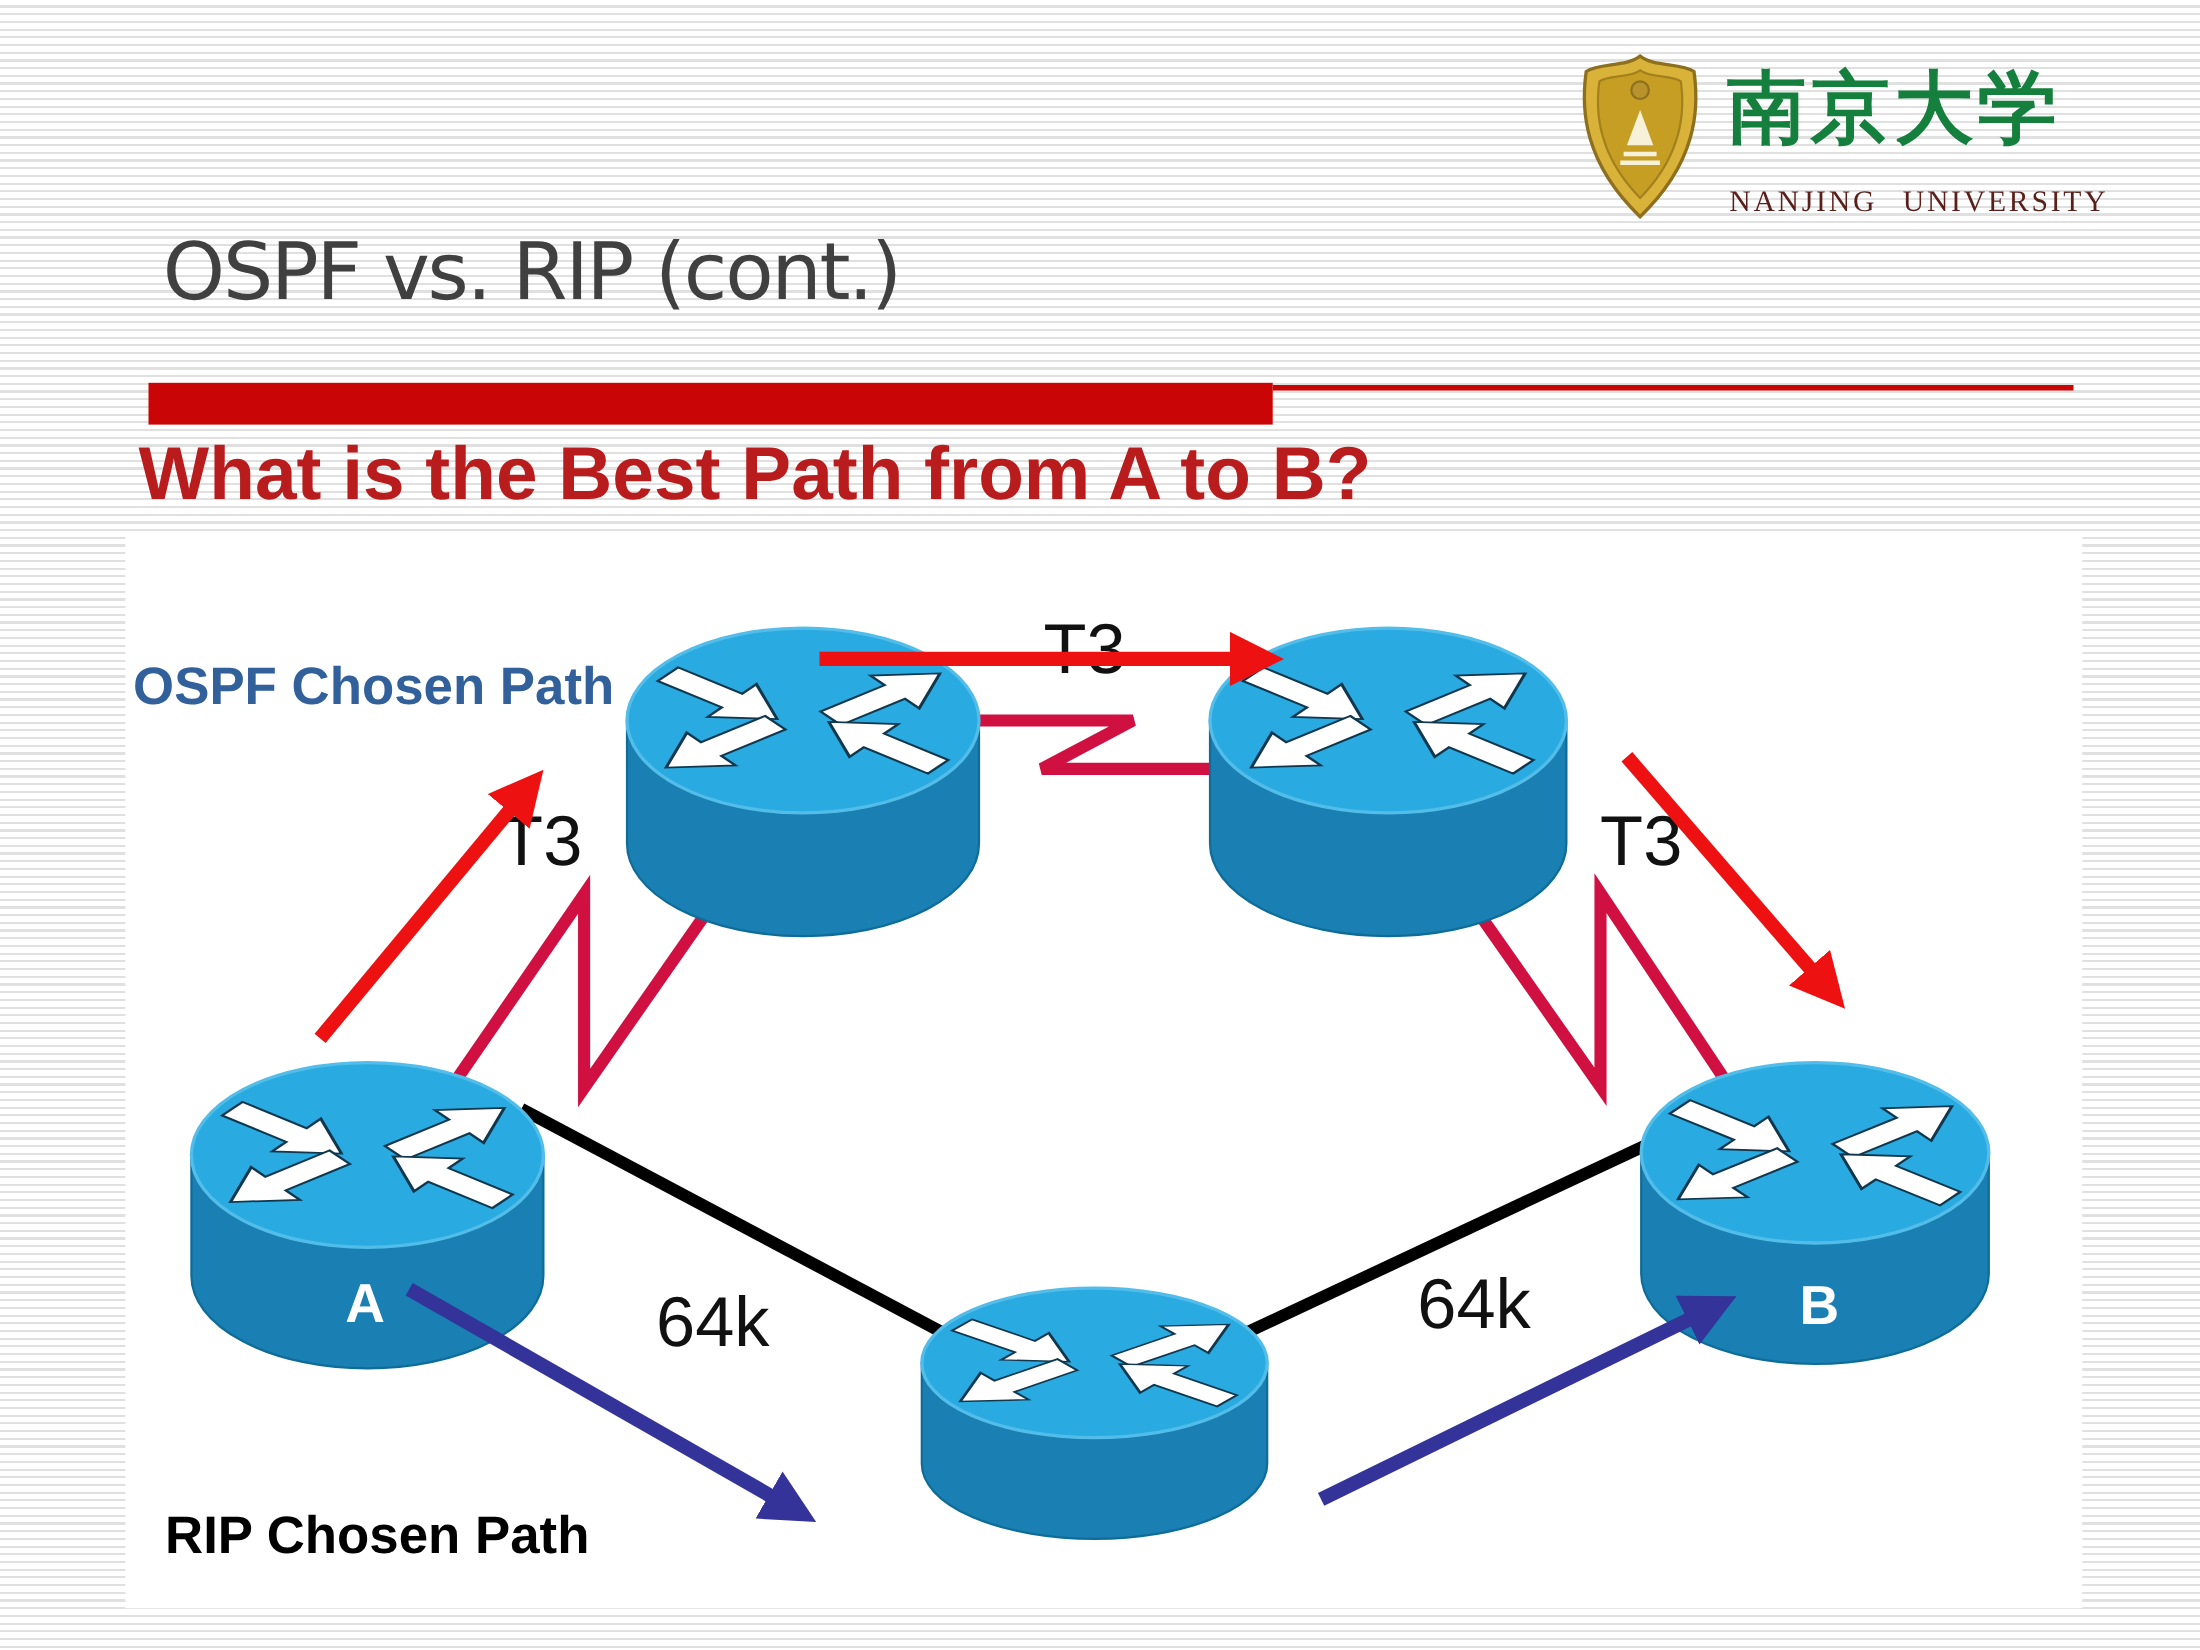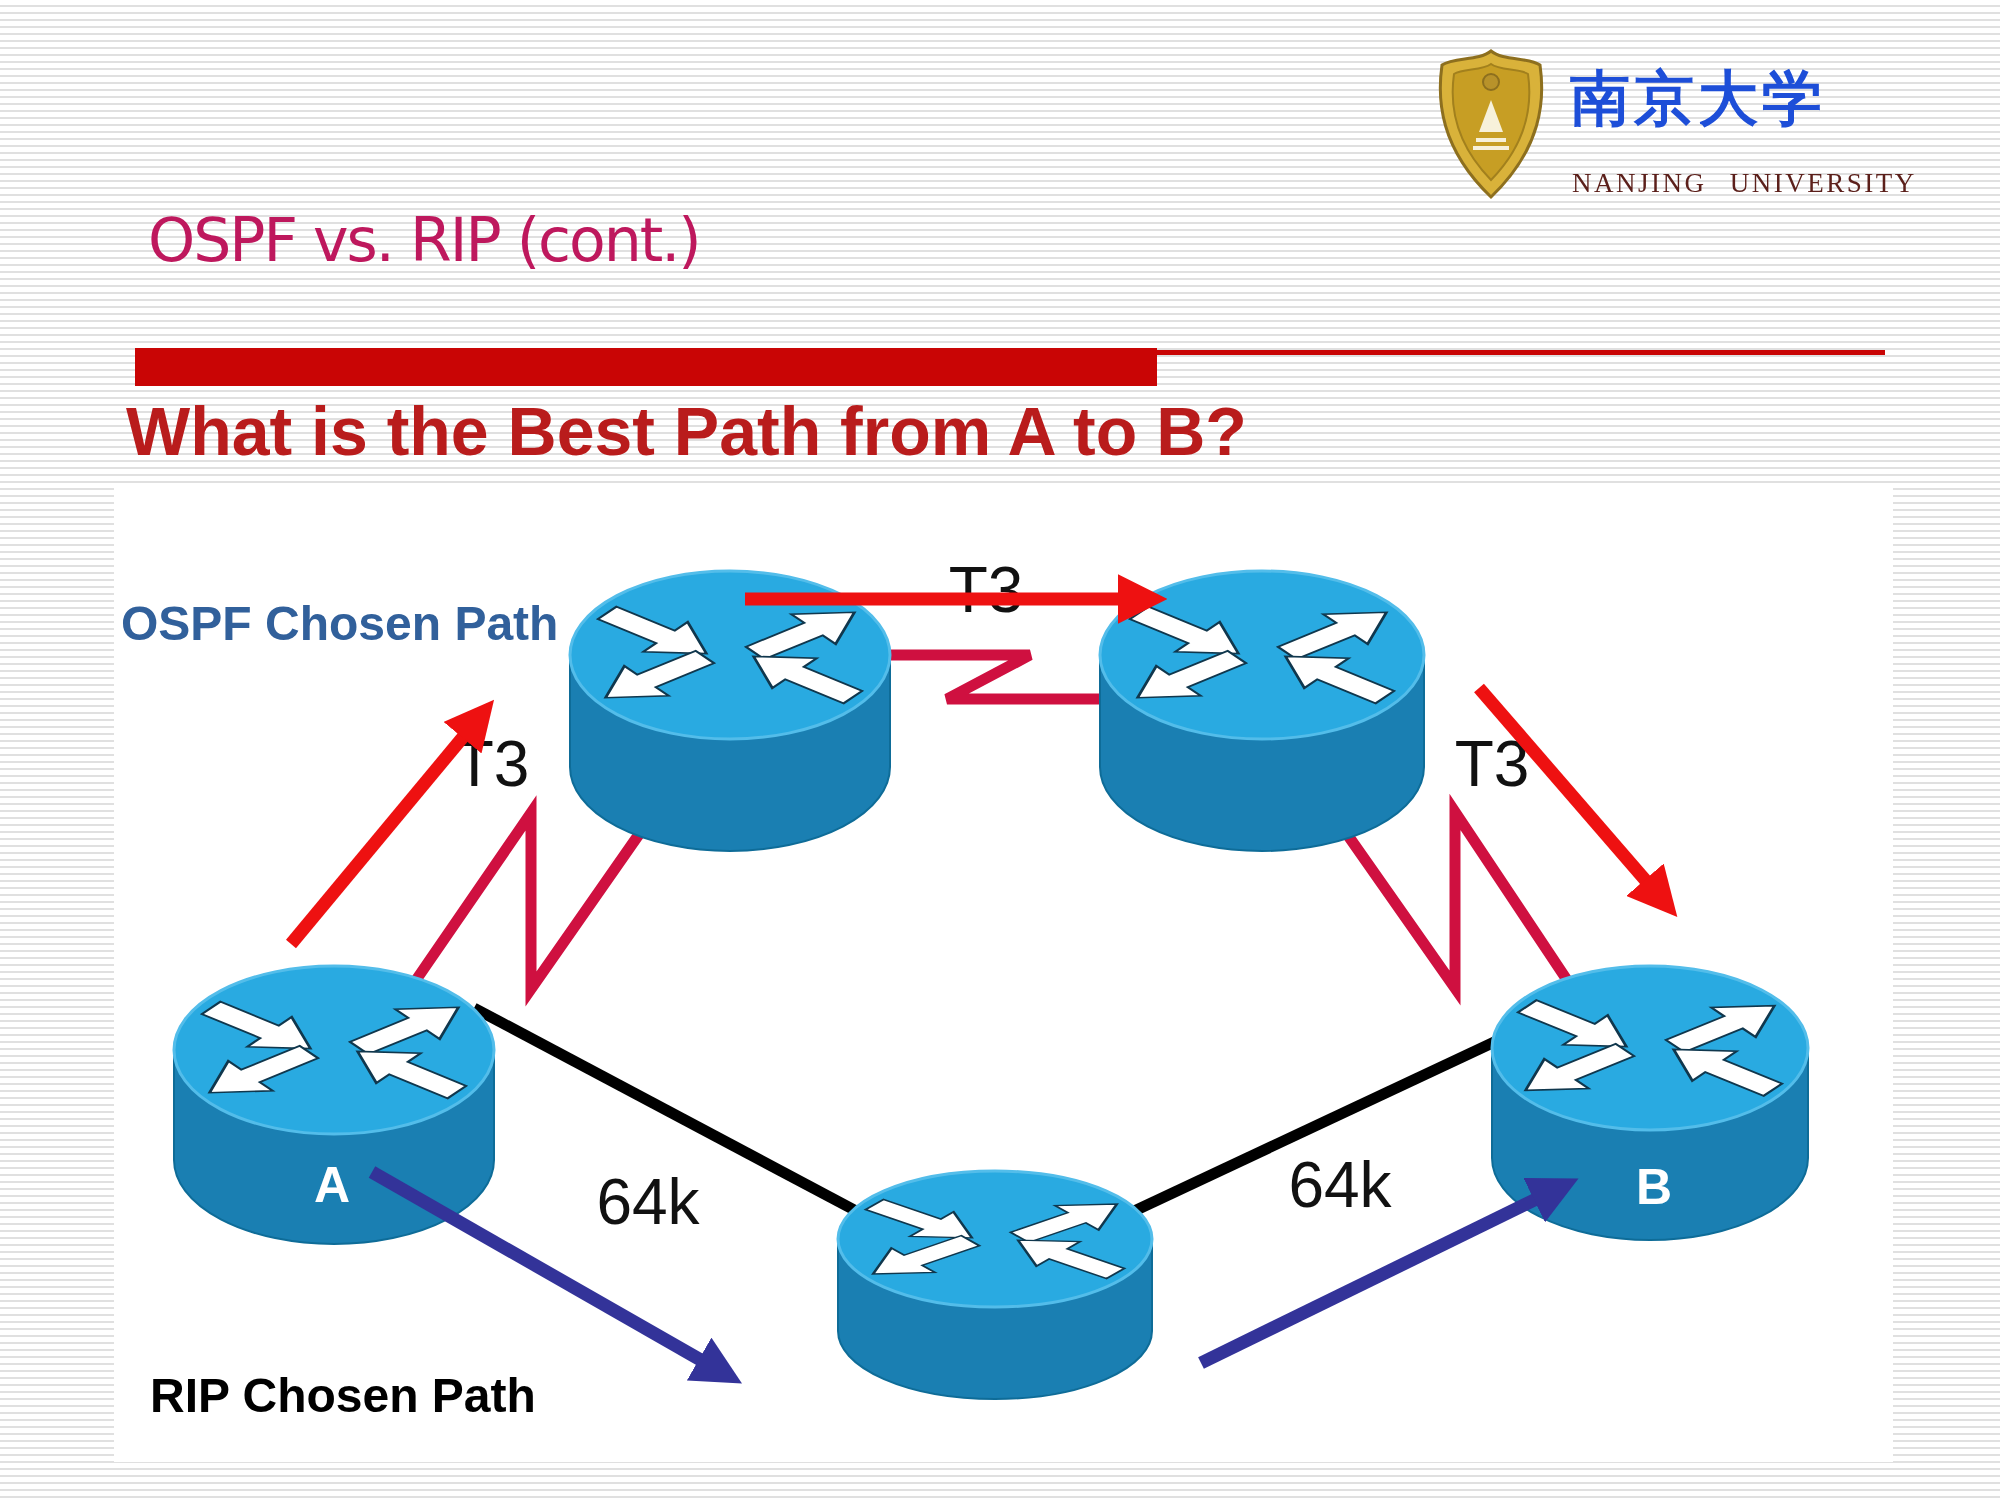--- a/index.html
+++ b/index.html
@@ -6,33 +6,33 @@
   body{
     width:2000px;height:1500px;position:relative;overflow:hidden;
     background:repeating-linear-gradient(180deg,#ffffff 0px,#ffffff 5px,#e0e0e0 5px,#e0e0e0 7px);
     font-family:"Liberation Sans",sans-serif;
   }
   .abs{position:absolute;}
   
   .page-title{
     left:148px;top:205px;
     font-family:"DejaVu Sans",sans-serif;
-    font-size:60px;font-weight:400;letter-spacing:-2px;color:#be185d;white-space:nowrap;
+    font-size:72px;font-weight:400;letter-spacing:-2px;color:#404040;white-space:nowrap;
   }
   .title-bar{left:135px;top:348px;width:1022px;height:38px;background:#c90505;}
   .title-line{left:1157px;top:350px;width:728px;height:5px;background:#c90505;}
   .page-subtitle{
     left:126px;top:392px;
     font-size:68px;font-weight:700;color:#b91c1c;white-space:nowrap;
   }
   
   .logo-cn{
     left:1570px;top:48px;width:344px;
     font-family:"DejaVu Sans",sans-serif;
-    font-size:60px;line-height:100px;font-weight:700;color:#1d4ed8;
+    font-size:72px;line-height:100px;font-weight:700;color:#15803d;
     letter-spacing:4px;white-space:nowrap;
   }
   .logo-en{
     left:1572px;top:168px;
     font-family:"Liberation Serif",serif;
     font-size:27px;font-weight:400;color:#5b1f1a;letter-spacing:2.5px;word-spacing:14px;white-space:nowrap;
   }
   
   .panel{left:114px;top:488px;width:1779px;height:974px;background:#ffffff;}
   svg.diagram{left:0;top:0;width:2000px;height:1500px;}

